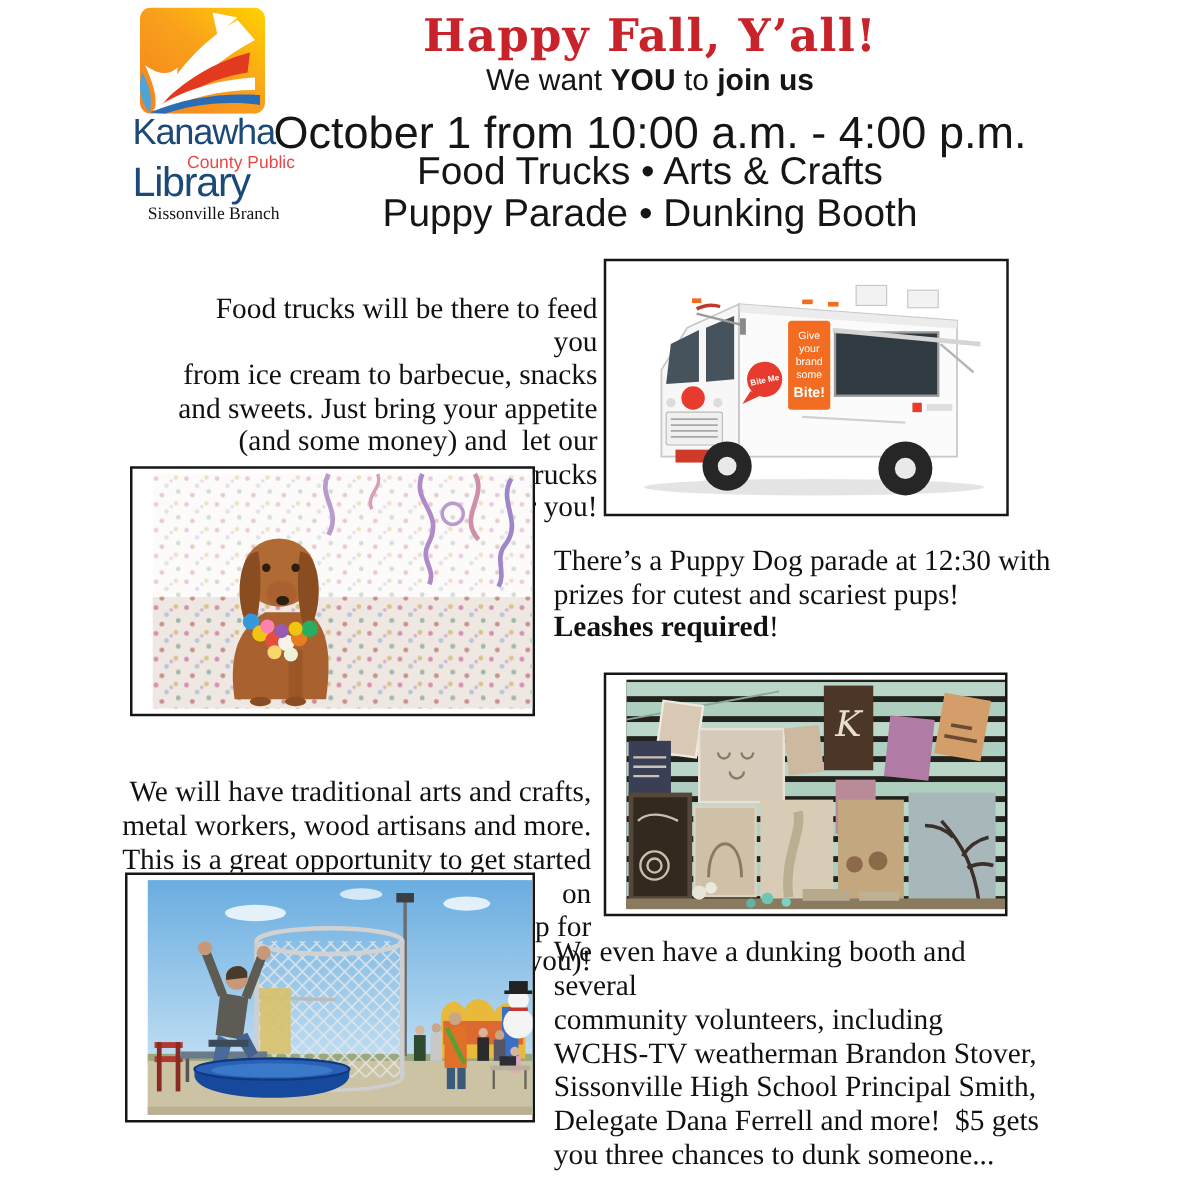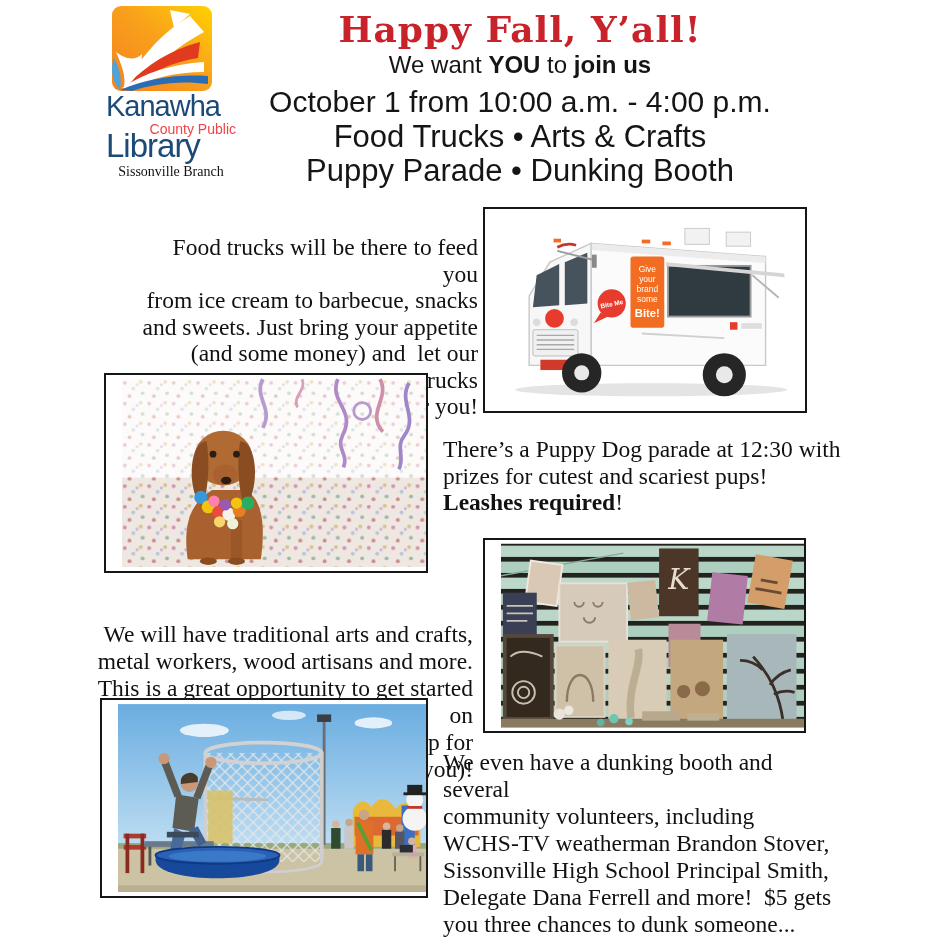--- a/index.html
+++ b/index.html
@@ -11,21 +11,21 @@
              font-weight:normal;line-height:1;}
   .logo-kanawha{font-size:29px;letter-spacing:-1px;}
   .logo-county{font-size:14px;color:#ef4444;text-align:right;margin-top:1px;letter-spacing:0;}
   .logo-library{font-size:33px;letter-spacing:-1px;margin-top:-7px;}
   .logo-branch{position:absolute;left:96px;top:164px;width:150px;text-align:center;
                font-family:"Liberation Serif", serif;font-size:14px;color:#111;}
   .header-line{position:absolute;left:95px;width:850px;text-align:center;color:#151515;}
   .flyer-title{top:8px;font-family:"DejaVu Serif", serif;font-weight:bold;
                font-size:36px;letter-spacing:1px;color:#c8232a;}
   .subtitle{top:51px;font-size:24px;}
-  .date-line{top:85px;font-size:30px;}
+  .date-line{top:85px;font-size:36px;}
   .act1{top:119px;font-size:31px;}
   .act2{top:153px;font-size:31px;}
   .b{font-weight:bold;}
   
   .para{position:absolute;font-family:"Liberation Serif", serif;font-size:23.5px;
         color:#111;}
   .para .ln{white-space:pre-wrap;}
   .p-food{left:140px;top:234px;width:338px;text-align:right;line-height:26.5px;}
   .p-puppy{left:443px;top:436px;width:400px;text-align:left;line-height:26.5px;}
   .p-crafts{left:90px;top:585px;width:383px;text-align:right;line-height:27px;margin-top:36px;}

